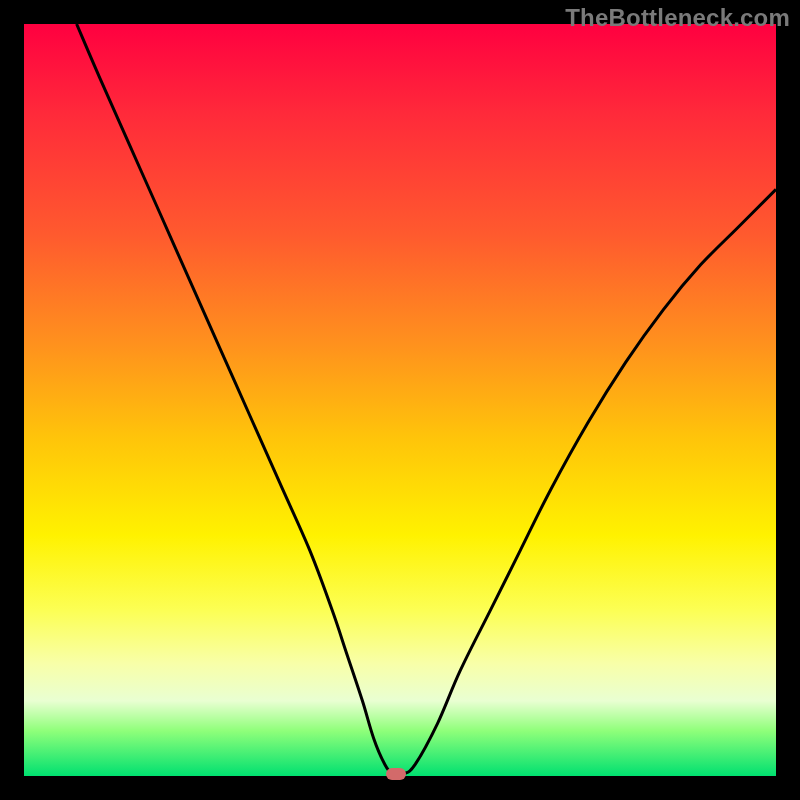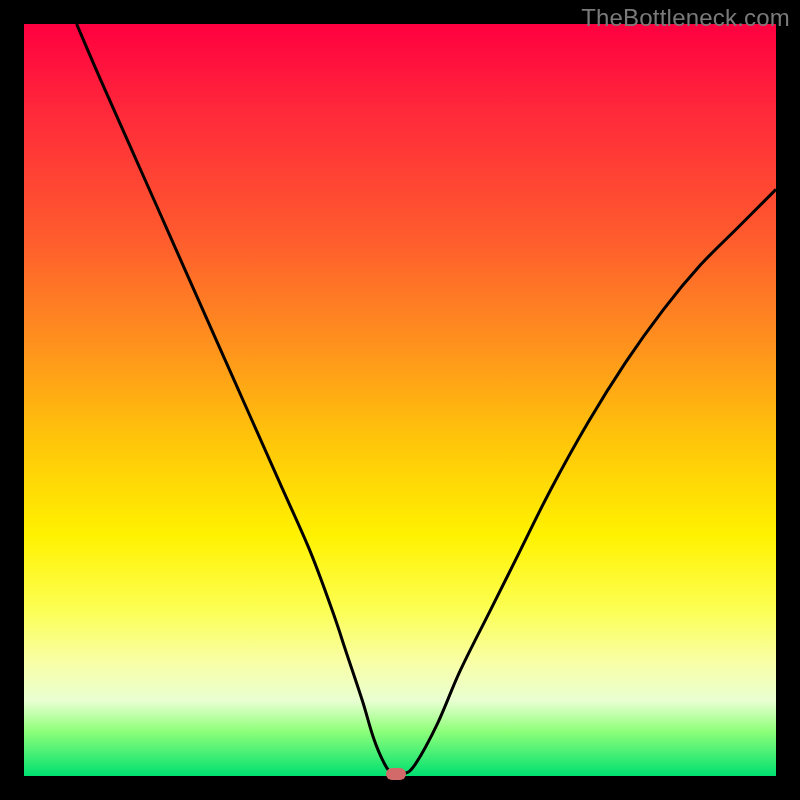--- a/index.html
+++ b/index.html
@@ -51,21 +51,21 @@
     background: #d36a6a;
     border-radius: 6px;
     transform: translate(-50%, -50%);
   }
   .watermark {
     position: absolute;
     top: 4px;
     right: 10px;
     color: #7a7a7a;
     font-size: 24px;
-    font-weight: 400;
+    font-weight: 700;
     letter-spacing: 0.2px;
   }
 </style>
 </head>
 <body>
 
 <div class="plot-area">
   <svg class="curve-svg" viewBox="0 0 752 752" preserveAspectRatio="none">
     <path class="curve-path" id="curvePath" d="M 52.6 0.0 C 56.4 8.8, 66.4 32.6, 75.2 52.6 C 84.0 72.7, 95.3 97.8, 105.3 120.3 C 115.3 142.9, 125.3 165.4, 135.4 188.0 C 145.4 210.6, 155.4 233.1, 165.4 255.7 C 175.5 278.2, 185.5 300.8, 195.5 323.4 C 205.5 345.9, 215.6 368.5, 225.6 391.0 C 235.6 413.6, 245.7 436.2, 255.7 458.7 C 265.7 481.3, 277.0 505.1, 285.8 526.4 C 294.5 547.7, 302.1 569.0, 308.3 586.6 C 314.6 604.1, 318.3 616.6, 323.4 631.7 C 328.4 646.7, 334.0 663.0, 338.4 676.8 C 342.8 690.6, 345.9 703.7, 349.7 714.4 C 353.4 725.1, 357.8 734.8, 361.0 740.7 C 364.1 746.6, 365.3 748.2, 368.5 749.7 C 371.6 751.2, 376.0 751.2, 379.8 749.7 C 383.5 748.2, 385.4 749.1, 391.0 740.7 C 396.7 732.3, 406.1 715.0, 413.6 699.4 C 421.1 683.7, 427.4 665.5, 436.2 646.7 C 444.9 627.9, 456.2 606.6, 466.2 586.6 C 476.3 566.5, 486.3 546.5, 496.3 526.4 C 506.3 506.3, 515.1 487.5, 526.4 466.2 C 537.7 444.9, 551.5 419.9, 564.0 398.6 C 576.5 377.3, 589.1 357.2, 601.6 338.4 C 614.1 319.6, 626.7 302.1, 639.2 285.8 C 651.7 269.5, 664.3 254.4, 676.8 240.6 C 689.3 226.9, 701.9 215.6, 714.4 203.0 C 726.9 190.5, 745.7 171.7, 752.0 165.4"></path>
   </svg>

